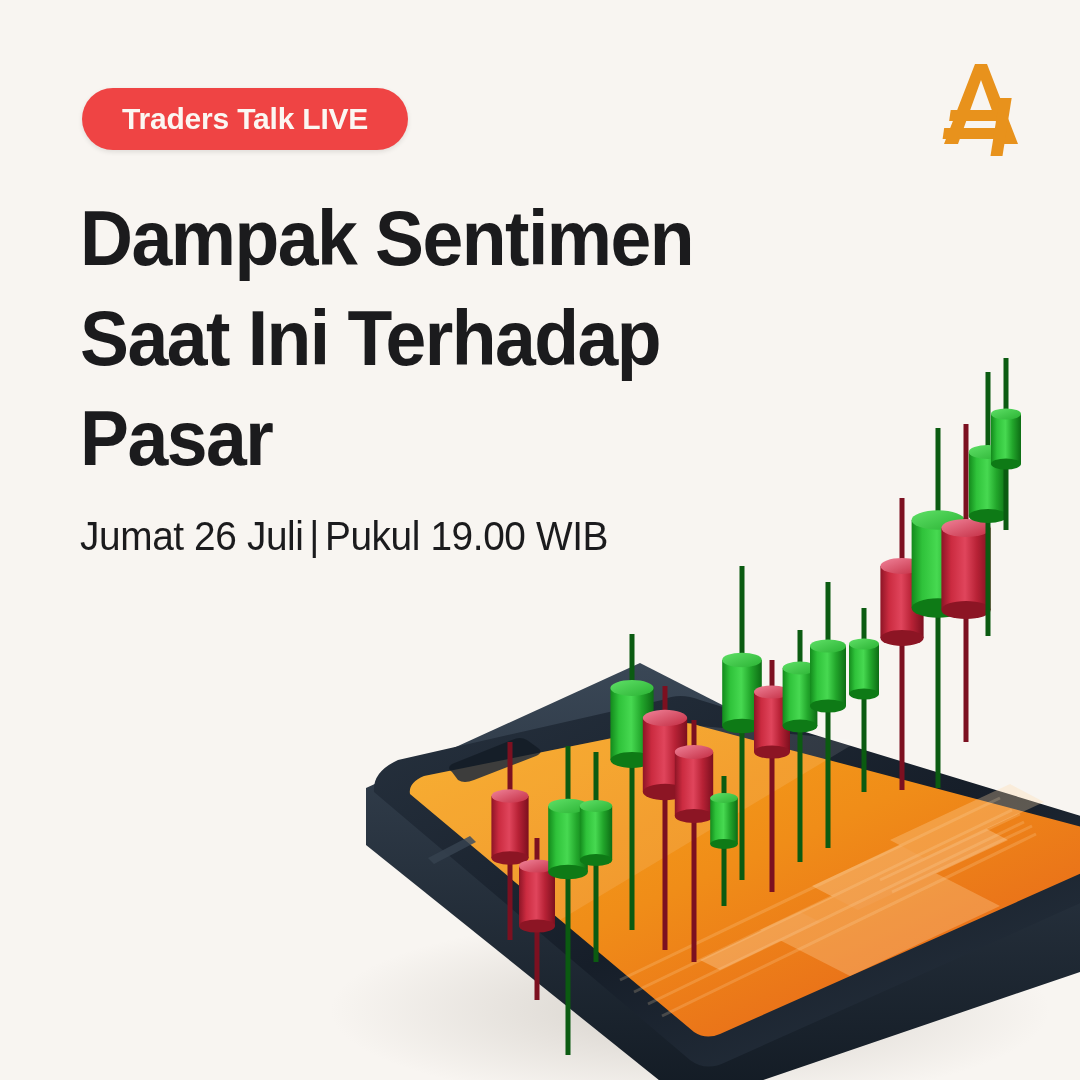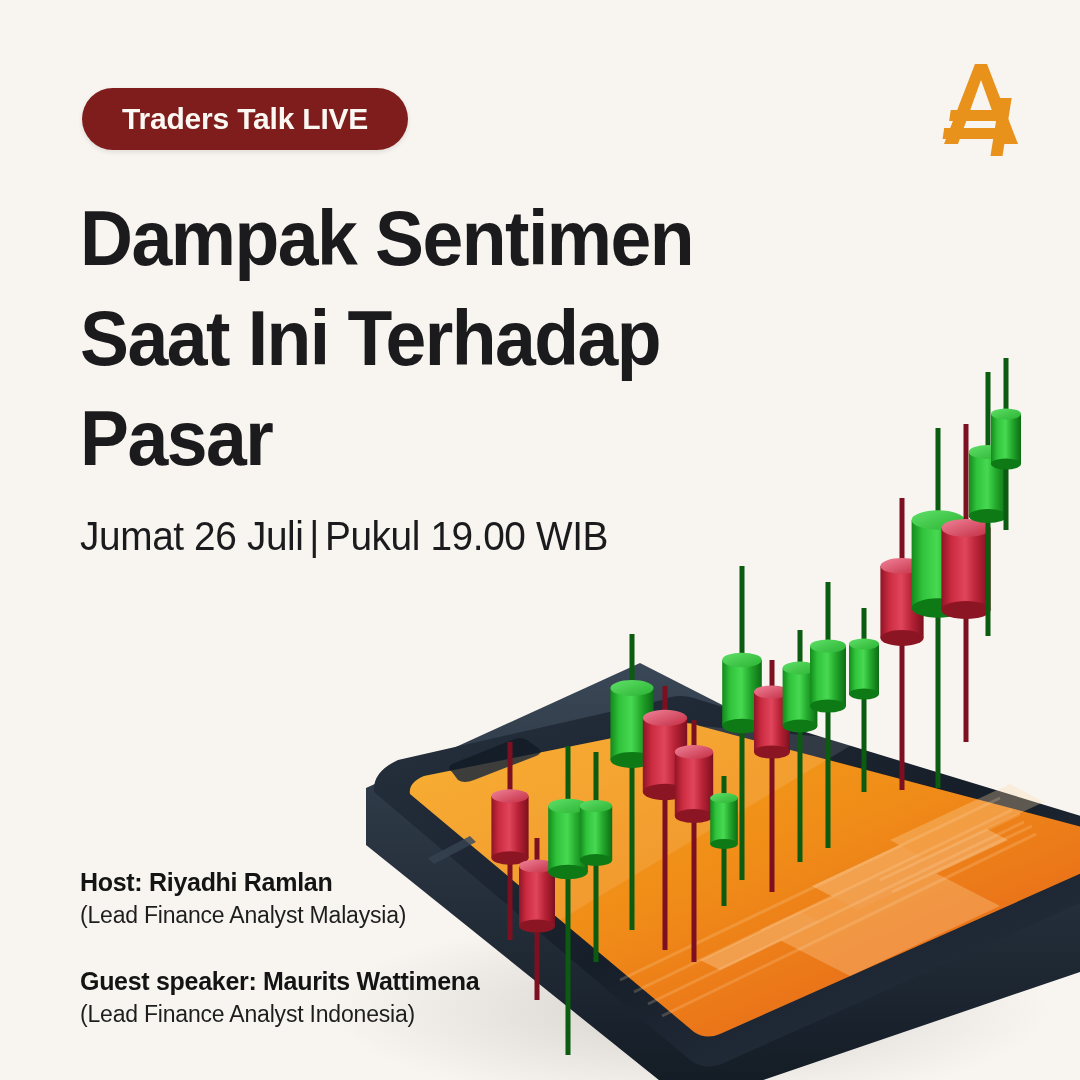--- a/index.html
+++ b/index.html
@@ -12,21 +12,21 @@
 
   
   .logo{position:absolute;left:930px;top:58px;width:100px;height:100px;}
 
   
   .badge{
     position:absolute;left:82px;top:88px;
     height:62px;box-sizing:border-box;
     padding:0 40px;
     display:flex;align-items:center;justify-content:center;
-    background:#7f1d1d;border-radius:31px;
+    background:#ef4444;border-radius:31px;
     color:#FBF7F2;font-size:30px;font-weight:bold;
     letter-spacing:-0.2px;
     box-shadow:0 2px 5px rgba(0,0,0,.10);
   }
 
   
   .headline{
     position:absolute;left:80px;top:188px;width:760px;
     color:#1B1B1D;
     font-size:78px;font-weight:bold;
@@ -295,21 +295,14 @@
   <div class="headline">
     <div>Dampak Sentimen</div>
     <div>Saat Ini Terhadap</div>
     <div>Pasar</div>
   </div>
 
   <div class="dateline">
     <span>Jumat 26 Juli</span><span class="sep">|</span><span>Pukul 19.00 WIB</span>
   </div>
 
-  <div class="credits">
-    <div class="cred-name">Host: Riyadhi Ramlan</div>
-    <div class="cred-role">(Lead Finance Analyst Malaysia)</div>
-    <div class="cred-gap"></div>
-    <div class="cred-name">Guest speaker: Maurits Wattimena</div>
-    <div class="cred-role">(Lead Finance Analyst Indonesia)</div>
-  </div>
 
 </div>
 
 </body></html>

